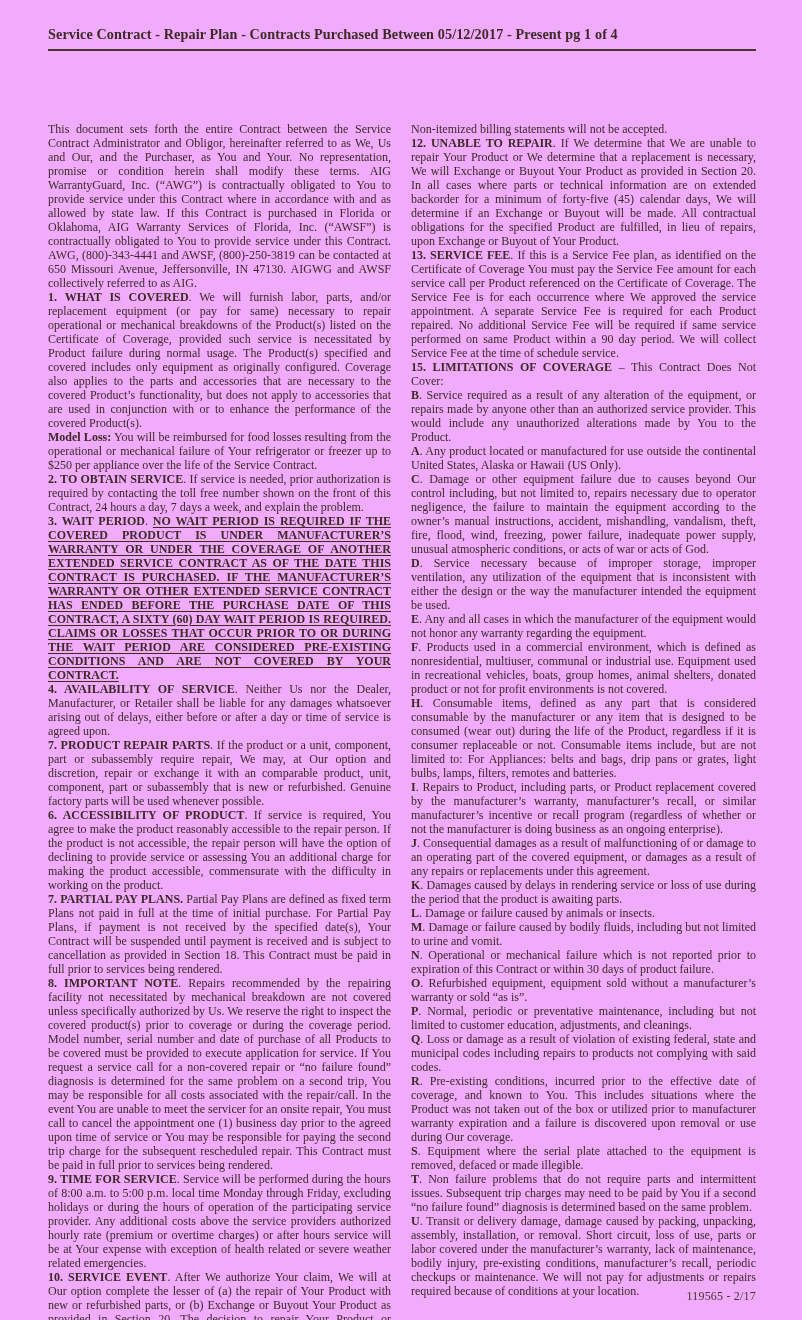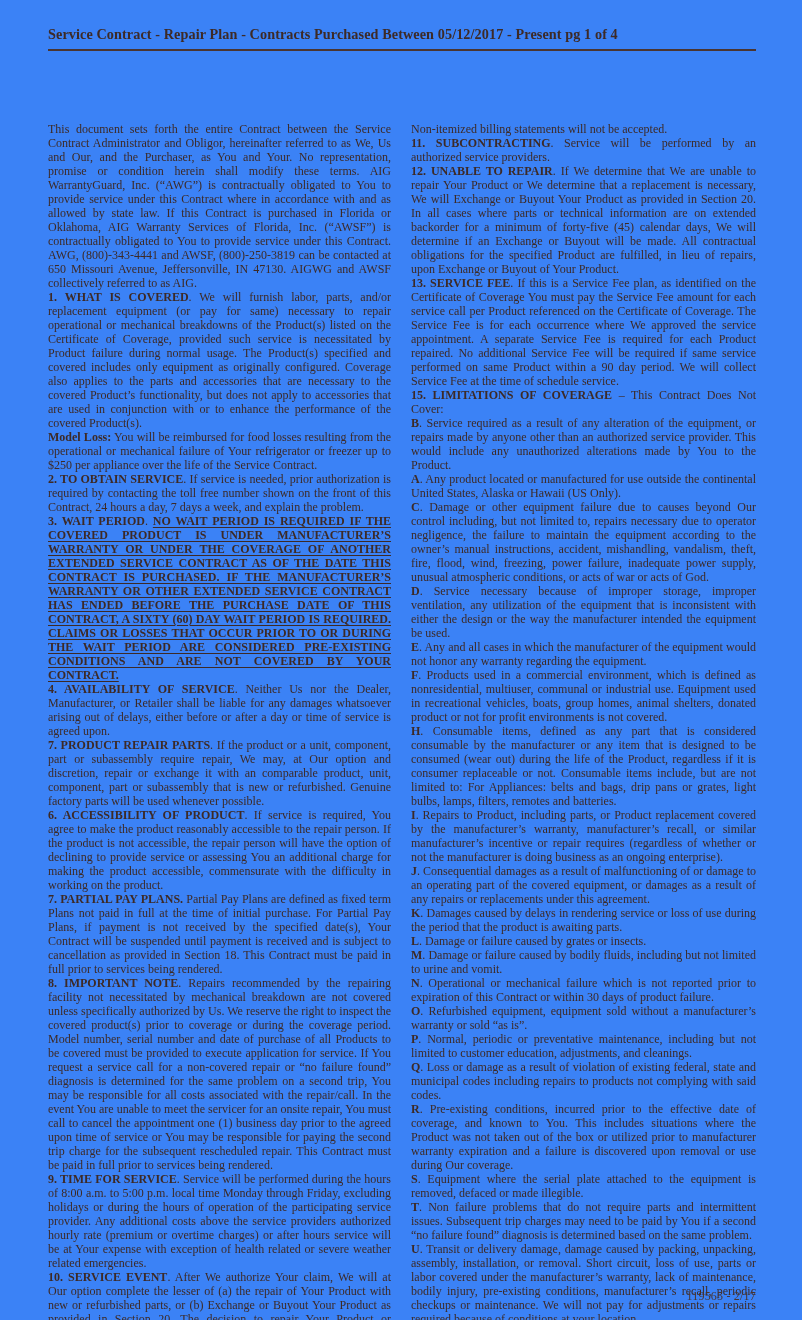--- a/index.html
+++ b/index.html
@@ -1,19 +1,19 @@
 <!DOCTYPE html>
 <html><head>
 <meta charset="utf-8">
 <style>
   html,body{margin:0;padding:0;background:#ffffff;}
   .page{
     position:relative;
     width:802px;height:1320px;
-    background:#3b82f6;
+    background:#f0abfc;
     font-family:"Liberation Serif","DejaVu Serif",serif;
     color:#3d2a26;
     overflow:hidden;
   }
   .header{position:absolute;left:48px;top:26px;width:708px;}
   .title{
     font-weight:bold;
     font-size:14.2px;
     letter-spacing:0.1px;
     color:#3d2a26;
@@ -70,35 +70,34 @@
       <p class="para"><span class="b">4. AVAILABILITY OF SERVICE</span><span class="">. Neither Us nor the Dealer, Manufacturer, or Retailer shall be liable for any damages whatsoever arising out of delays, either before or after a day or time of service is agreed upon.</span></p>
       <p class="para"><span class="b">7. PRODUCT REPAIR PARTS</span><span class="">. If the product or a unit, component, part or subassembly require repair, We may, at Our option and discretion, repair or exchange it with an comparable product, unit, component, part or subassembly that is new or refurbished. Genuine factory parts will be used whenever possible.</span></p>
       <p class="para"><span class="b">6. ACCESSIBILITY OF PRODUCT</span><span class="">. If service is required, You agree to make the product reasonably accessible to the repair person. If the product is not accessible, the repair person will have the option of declining to provide service or assessing You an additional charge for making the product accessible, commensurate with the difficulty in working on the product.</span></p>
       <p class="para"><span class="b">7. PARTIAL PAY PLANS.</span><span class=""> Partial Pay Plans are defined as fixed term Plans not paid in full at the time of initial purchase. For Partial Pay Plans, if payment is not received by the specified date(s), Your Contract will be suspended until payment is received and is subject to cancellation as provided in Section 18. This Contract must be paid in full prior to services being rendered.</span></p>
       <p class="para"><span class="b">8. IMPORTANT NOTE</span><span class="">. Repairs recommended by the repairing facility not necessitated by mechanical breakdown are not covered unless specifically authorized by Us. We reserve the right to inspect the covered product(s) prior to coverage or during the coverage period. Model number, serial number and date of purchase of all Products to be covered must be provided to execute application for service. If You request a service call for a non-covered repair or “no failure found” diagnosis is determined for the same problem on a second trip, You may be responsible for all costs associated with the repair/call. In the event You are unable to meet the servicer for an onsite repair, You must call to cancel the appointment one (1) business day prior to the agreed upon time of service or You may be responsible for paying the second trip charge for the subsequent rescheduled repair. This Contract must be paid in full prior to services being rendered.</span></p>
       <p class="para"><span class="b">9. TIME FOR SERVICE</span><span class="">. Service will be performed during the hours of 8:00 a.m. to 5:00 p.m. local time Monday through Friday, excluding holidays or during the hours of operation of the participating service provider. Any additional costs above the service providers authorized hourly rate (premium or overtime charges) or after hours service will be at Your expense with exception of health related or severe weather related emergencies.</span></p>
       <p class="para"><span class="b">10. SERVICE EVENT</span><span class="">. After We authorize Your claim, We will at Our option complete the lesser of (a) the repair of Your Product with new or refurbished parts, or (b) Exchange or Buyout Your Product as provided in Section 20. The decision to repair Your Product or Exchange or Buyout will be made solely by Us. If Your Product requires repair, service will be provided by an authorized service provider. You may be asked to provide proof of purchase as a condition for receiving service under this Service Contract. Your original, itemized purchase receipt should be kept with this Contract.</span></p>
     </div>
   <div class="col col-right">
       <p class="para"><span class="">Non-itemized billing statements will not be accepted.</span></p>
-      <p class="para"><span class="b">11. SUBCONTRACTING</span><span class="">. Service will be performed by an authorized service providers.</span></p>
       <p class="para"><span class="b">12. UNABLE TO REPAIR</span><span class="">. If We determine that We are unable to repair Your Product or We determine that a replacement is necessary, We will Exchange or Buyout Your Product as provided in Section 20. In all cases where parts or technical information are on extended backorder for a minimum of forty-five (45) calendar days, We will determine if an Exchange or Buyout will be made. All contractual obligations for the specified Product are fulfilled, in lieu of repairs, upon Exchange or Buyout of Your Product.</span></p>
       <p class="para"><span class="b">13. SERVICE FEE</span><span class="">. If this is a Service Fee plan, as identified on the Certificate of Coverage You must pay the Service Fee amount for each service call per Product referenced on the Certificate of Coverage. The Service Fee is for each occurrence where We approved the service appointment. A separate Service Fee is required for each Product repaired. No additional Service Fee will be required if same service performed on same Product within a 90 day period. We will collect Service Fee at the time of schedule service.</span></p>
       <p class="para"><span class="b">15. LIMITATIONS OF COVERAGE</span><span class=""> – This Contract Does Not Cover:</span></p>
       <p class="para"><span class="b">B</span><span class="">. Service required as a result of any alteration of the equipment, or repairs made by anyone other than an authorized service provider. This would include any unauthorized alterations made by You to the Product.</span></p>
       <p class="para"><span class="b">A</span><span class="">. Any product located or manufactured for use outside the continental United States, Alaska or Hawaii (US Only).</span></p>
       <p class="para"><span class="b">C</span><span class="">. Damage or other equipment failure due to causes beyond Our control including, but not limited to, repairs necessary due to operator negligence, the failure to maintain the equipment according to the owner’s manual instructions, accident, mishandling, vandalism, theft, fire, flood, wind, freezing, power failure, inadequate power supply, unusual atmospheric conditions, or acts of war or acts of God.</span></p>
       <p class="para"><span class="b">D</span><span class="">. Service necessary because of improper storage, improper ventilation, any utilization of the equipment that is inconsistent with either the design or the way the manufacturer intended the equipment be used.</span></p>
       <p class="para"><span class="b">E</span><span class="">. Any and all cases in which the manufacturer of the equipment would not honor any warranty regarding the equipment.</span></p>
       <p class="para"><span class="b">F</span><span class="">. Products used in a commercial environment, which is defined as nonresidential, multiuser, communal or industrial use. Equipment used in recreational vehicles, boats, group homes, animal shelters, donated product or not for profit environments is not covered.</span></p>
       <p class="para"><span class="b">H</span><span class="">. Consumable items, defined as any part that is considered consumable by the manufacturer or any item that is designed to be consumed (wear out) during the life of the Product, regardless if it is consumer replaceable or not. Consumable items include, but are not limited to: For Appliances: belts and bags, drip pans or grates, light bulbs, lamps, filters, remotes and batteries.</span></p>
-      <p class="para"><span class="b">I</span><span class="">. Repairs to Product, including parts, or Product replacement covered by the manufacturer’s warranty, manufacturer’s recall, or similar manufacturer’s incentive or repair requires (regardless of whether or not the manufacturer is doing business as an ongoing enterprise).</span></p>
+      <p class="para"><span class="b">I</span><span class="">. Repairs to Product, including parts, or Product replacement covered by the manufacturer’s warranty, manufacturer’s recall, or similar manufacturer’s incentive or recall program (regardless of whether or not the manufacturer is doing business as an ongoing enterprise).</span></p>
       <p class="para"><span class="b">J</span><span class="">. Consequential damages as a result of malfunctioning of or damage to an operating part of the covered equipment, or damages as a result of any repairs or replacements under this agreement.</span></p>
       <p class="para"><span class="b">K</span><span class="">. Damages caused by delays in rendering service or loss of use during the period that the product is awaiting parts.</span></p>
-      <p class="para"><span class="b">L</span><span class="">. Damage or failure caused by grates or insects.</span></p>
+      <p class="para"><span class="b">L</span><span class="">. Damage or failure caused by animals or insects.</span></p>
       <p class="para"><span class="b">M</span><span class="">. Damage or failure caused by bodily fluids, including but not limited to urine and vomit.</span></p>
       <p class="para"><span class="b">N</span><span class="">. Operational or mechanical failure which is not reported prior to expiration of this Contract or within 30 days of product failure.</span></p>
       <p class="para"><span class="b">O</span><span class="">. Refurbished equipment, equipment sold without a manufacturer’s warranty or sold “as is”.</span></p>
       <p class="para"><span class="b">P</span><span class="">. Normal, periodic or preventative maintenance, including but not limited to customer education, adjustments, and cleanings.</span></p>
       <p class="para"><span class="b">Q</span><span class="">. Loss or damage as a result of violation of existing federal, state and municipal codes including repairs to products not complying with said codes.</span></p>
       <p class="para"><span class="b">R</span><span class="">. Pre-existing conditions, incurred prior to the effective date of coverage, and known to You. This includes situations where the Product was not taken out of the box or utilized prior to manufacturer warranty expiration and a failure is discovered upon removal or use during Our coverage.</span></p>
       <p class="para"><span class="b">S</span><span class="">. Equipment where the serial plate attached to the equipment is removed, defaced or made illegible.</span></p>
       <p class="para"><span class="b">T</span><span class="">. Non failure problems that do not require parts and intermittent issues. Subsequent trip charges may need to be paid by You if a second “no failure found” diagnosis is determined based on the same problem.</span></p>
       <p class="para"><span class="b">U</span><span class="">. Transit or delivery damage, damage caused by packing, unpacking, assembly, installation, or removal. Short circuit, loss of use, parts or labor covered under the manufacturer’s warranty, lack of maintenance, bodily injury, pre-existing conditions, manufacturer’s recall, periodic checkups or maintenance. We will not pay for adjustments or repairs required because of conditions at your location.</span></p>
     </div>

